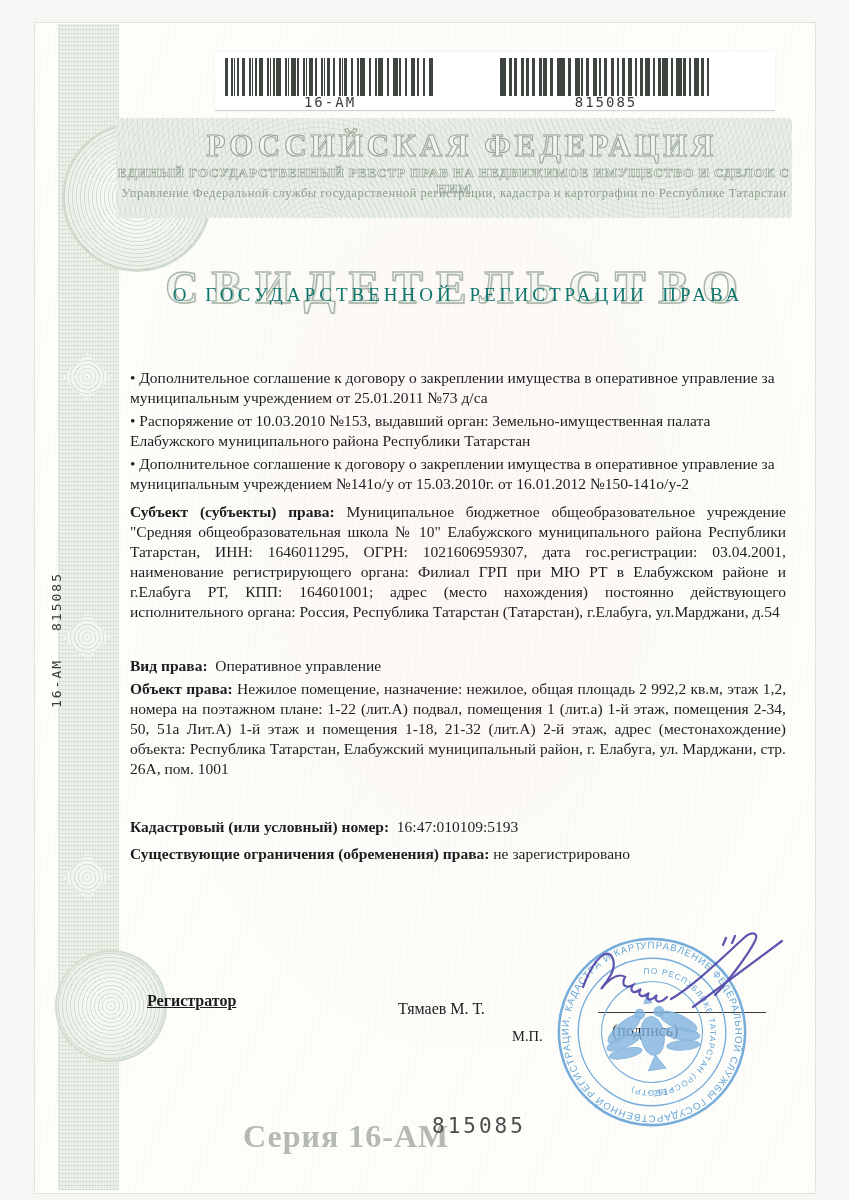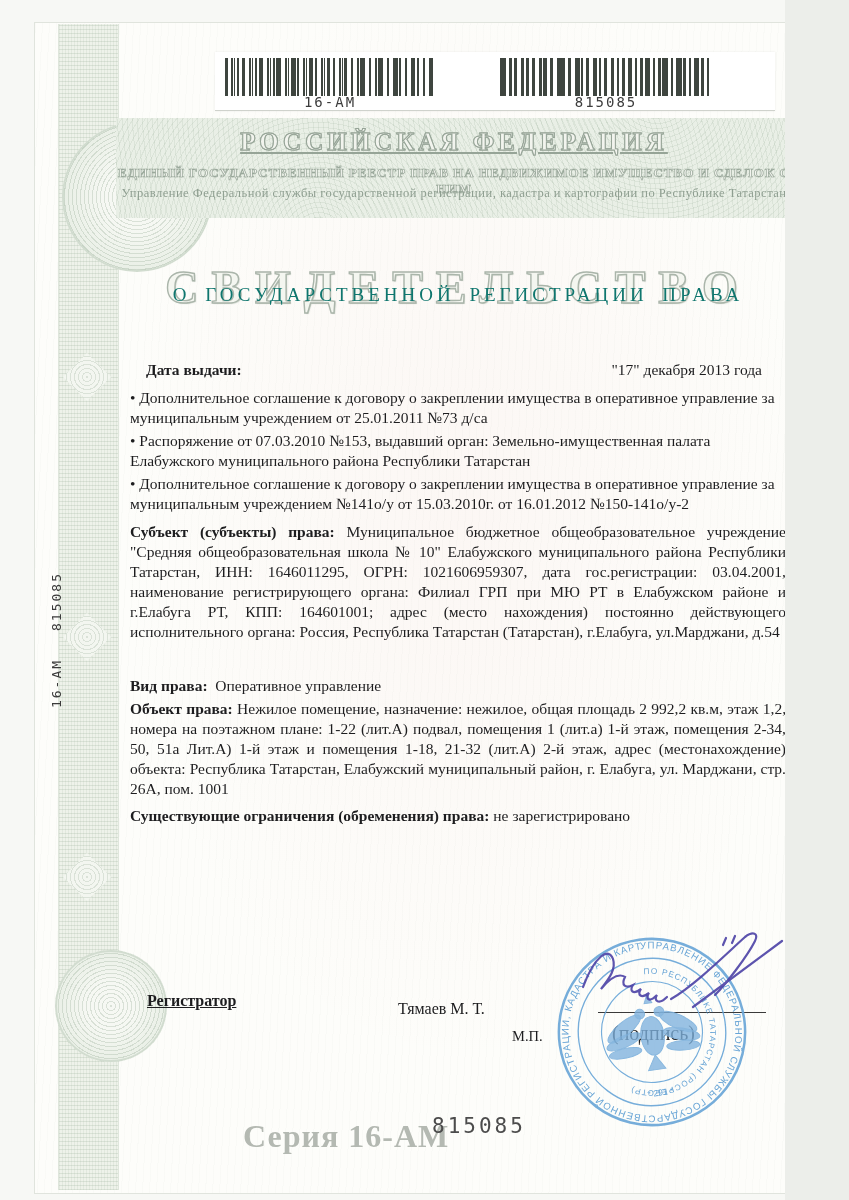--- a/index.html
+++ b/index.html
@@ -1,16 +1,16 @@
 <!DOCTYPE html>
 <html><head>
 <meta charset="utf-8">
 <style>
   html,body{margin:0;padding:0;background:#eceeea;}
-  #scan{position:relative;width:785px;height:1200px;background:#f7f8f5;overflow:hidden;
+  #scan{position:relative;width:849px;height:1200px;background:#f7f8f5;overflow:hidden;
         font-family:"Liberation Serif",serif;color:#1d1d1f;}
   
   #sheet{position:absolute;left:34px;top:22px;width:780px;height:1170px;background:#fdfdfa;
          border:1px solid #e0e4dd;
          background-image:
            radial-gradient(ellipse at 55% 42%, rgba(228,130,130,.05), transparent 58%),
            repeating-linear-gradient(93deg, rgba(160,175,160,.04) 0 1px, transparent 1px 7px);}
   
   .band{position:absolute;left:58px;top:24px;width:59px;height:1166px;
         background-color:#eef2ea;
@@ -41,22 +41,22 @@
   .bl-right{left:285px;width:212px;}
   
   .hband{position:absolute;left:116px;top:118px;width:676px;height:100px;
         background-color:#e9efe6;
         background-image:
           repeating-radial-gradient(circle at 30% 120%, rgba(135,160,135,.14) 0 1px, transparent 1px 5px),
           repeating-radial-gradient(circle at 80% -30%, rgba(135,160,135,.14) 0 1px, transparent 1px 5px);
         border-radius:4px;}
   .outline-big{font-weight:bold;color:#f2f4ee;-webkit-text-stroke:1px #96a497;
         text-shadow:0 0 1px rgba(130,150,130,.55);}
-  .country{position:absolute;left:0;top:10px;width:100%;text-align:center;
-        font-size:25px;letter-spacing:4px;text-decoration:underline;}
+  .country{position:absolute;left:8px;top:10px;width:100%;text-align:center;
+        font-size:31px;letter-spacing:4px;}
   .registry{position:absolute;left:0;top:47px;width:100%;text-align:center;
         font-size:13px;font-weight:bold;letter-spacing:1px;color:#f2f4ee;
         -webkit-text-stroke:.7px #9aa89b;text-shadow:0 0 1px rgba(130,150,130,.5);}
   .office{position:absolute;left:0;top:68px;width:100%;text-align:center;
         font-size:12.5px;color:#8e9e90;letter-spacing:.5px;}
   
   .title-main{position:absolute;left:130px;top:222px;width:656px;text-align:center;
         font-size:46px;font-weight:bold;letter-spacing:13px;color:#f4f6f0;
         -webkit-text-stroke:1.4px #aab5aa;text-shadow:1px 1px 1px rgba(150,165,150,.5);margin-top:39px;}
   .title-sub{position:absolute;left:130px;top:284px;width:656px;text-align:center;
@@ -71,21 +71,21 @@
   .just{text-align:justify;}
   .gap8{margin-top:8px !important;}
   .gap34{margin-top:34px !important;}
   .gap38{margin-top:38px !important;}
   .gap7{margin-top:7px !important;}
   
   .registrar{position:absolute;left:147px;top:992px;font-size:16px;font-weight:bold;text-decoration:underline;}
   .reg-name{position:absolute;left:398px;top:1000px;font-size:16px;}
   .mp{position:absolute;left:512px;top:1028px;font-size:14.5px;text-align:center;}
   .sig-line{position:absolute;left:598px;top:1012px;width:168px;border-bottom:1.2px solid #3a3a3a;}
-  .sig-caption{position:absolute;left:612px;top:1022px;font-size:20px;}
+  .sig-caption{position:absolute;left:612px;top:1022px;font-size:16px;}
   .stamp{position:absolute;left:555px;top:935px;width:194px;height:194px;transform:rotate(-8deg);opacity:.92;}
   .sig-svg{position:absolute;left:575px;top:925px;width:215px;height:95px;}
   
   .f-series{position:absolute;left:243px;top:1118px;font-size:32px;font-weight:bold;
         color:#b4b9b2;letter-spacing:1px;}
   .f-number{position:absolute;left:432px;top:1114px;font-family:"DejaVu Sans Mono",monospace;
         font-size:21px;color:#4c4c4c;letter-spacing:3px;}
   
   .side{position:absolute;width:84px;text-align:center;transform:rotate(-90deg);
         font-family:"DejaVu Sans Mono",monospace;font-size:13px;color:#3a3a3a;letter-spacing:2px;}
@@ -115,30 +115,27 @@
   <div class="hband">
     <div class="country outline-big">РОССИЙСКАЯ ФЕДЕРАЦИЯ</div>
     <div class="registry">ЕДИНЫЙ ГОСУДАРСТВЕННЫЙ РЕЕСТР ПРАВ НА НЕДВИЖИМОЕ ИМУЩЕСТВО И СДЕЛОК С НИМ</div>
     <div class="office">Управление Федеральной службы государственной регистрации, кадастра и картографии по Республике Татарстан</div>
   </div>
 
   <div class="title-main">СВИДЕТЕЛЬСТВО</div>
   <div class="title-sub">О ГОСУДАРСТВЕННОЙ РЕГИСТРАЦИИ ПРАВА</div>
 
   <div class="col">
-    <div class="row-date">
-      <b class="lab">Дата выдачи:</b>
-      <span class="val">"17" декабря 2013 года</span>
-    </div>
     <p class="gap8">• Дополнительное соглашение к договору о закреплении имущества в оперативное управление за муниципальным учреждением от 25.01.2011 №73 д/са</p>
-    <p>• Распоряжение от 07.03.2010 №153, выдавший орган: Земельно-имущественная палата Елабужского муниципального района Республики Татарстан</p>
+    <p>• Распоряжение от 10.03.2010 №153, выдавший орган: Земельно-имущественная палата Елабужского муниципального района Республики Татарстан</p>
     <p>• Дополнительное соглашение к договору о закреплении имущества в оперативное управление за муниципальным учреждением №141о/у от 15.03.2010г. от 16.01.2012 №150-141о/у-2</p>
     <p class="just gap8"><b>Субъект (субъекты) права:</b> <span>Муниципальное бюджетное общеобразовательное учреждение "Средняя общеобразовательная школа № 10" Елабужского муниципального района Республики Татарстан, ИНН: 1646011295, ОГРН: 1021606959307, дата гос.регистрации: 03.04.2001, наименование регистрирующего органа: Филиал ГРП при МЮ РТ в Елабужском районе и г.Елабуга РТ, КПП: 164601001; адрес (место нахождения) постоянно действующего исполнительного органа: Россия, Республика Татарстан (Татарстан), г.Елабуга, ул.Марджани, д.54</span></p>
     <p class="gap34"><b>Вид права:</b>&nbsp; <span>Оперативное управление</span></p>
     <p class="just"><b>Объект права:</b> <span>Нежилое помещение, назначение: нежилое, общая площадь 2 992,2 кв.м, этаж 1,2, номера на поэтажном плане: 1-22 (лит.А) подвал, помещения 1 (лит.а) 1-й этаж, помещения 2-34, 50, 51а Лит.А) 1-й этаж и помещения 1-18, 21-32 (лит.А) 2-й этаж, адрес (местонахождение) объекта: Республика Татарстан, Елабужский муниципальный район, г. Елабуга, ул. Марджани, стр. 26А, пом. 1001</span></p>
+    <p class="gap38"><b>Кадастровый (или условный) номер:</b>&nbsp; <span>16:47:010109:5193</span></p>
     <p class="gap7"><b>Существующие ограничения (обременения) права:</b> <span>не зарегистрировано</span></p>
   </div>
 
   <div class="registrar">Регистратор</div>
   <div class="reg-name">Тямаев М. Т.</div>
   <div class="mp">М.П.</div>
   <div class="sig-line"></div>
   <div class="sig-caption">(подпись)</div>
 
   <svg class="stamp" viewBox="0 0 200 200">

